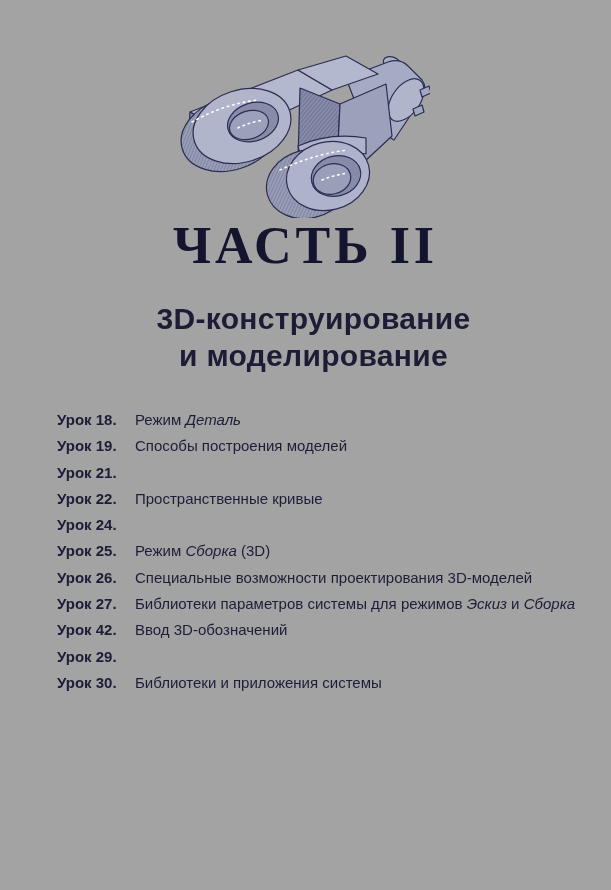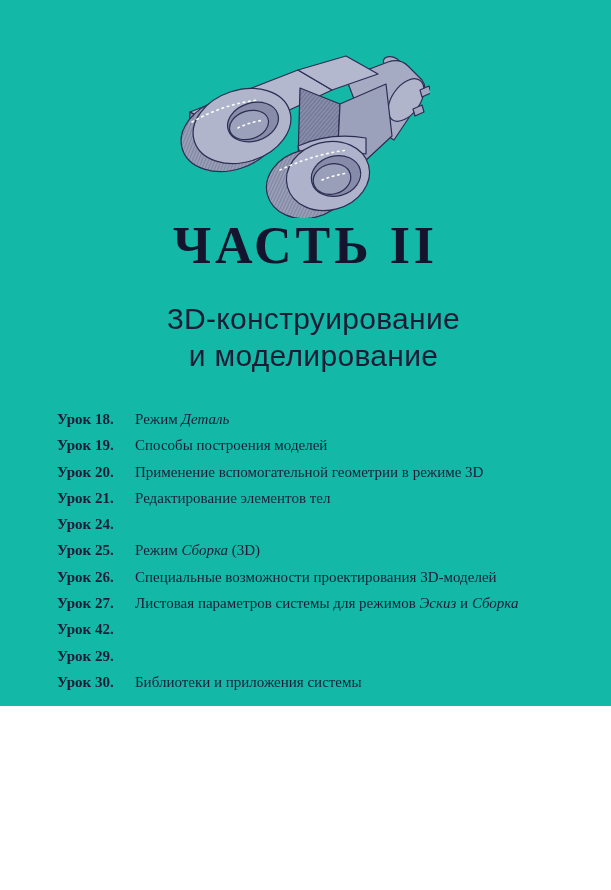--- a/index.html
+++ b/index.html
@@ -1,20 +1,20 @@
 <!DOCTYPE html>
 <html><head>
 <meta charset="utf-8">
 <style>
   html, body { margin: 0; padding: 0; background: #ffffff; }
   .page {
     position: relative;
     width: 611px;
-    height: 706px;
-    background: #14b8a6;
+    height: 890px;
+    background: #a3a3a3;
     overflow: hidden;
     font-family: "Liberation Sans", sans-serif;
     color: #1c1c36;
   }
   figure.model {
     margin: 48px 0 0 150px;
     padding: 0;
     width: 280px;
     height: 170px;
   }
@@ -25,29 +25,28 @@
     font-weight: 700;
     font-size: 52px;
     line-height: 52px;
     letter-spacing: 4px;
     color: #14142e;
   }
   .section-title {
     margin: 28px 0 0 16px;
     text-align: center;
     font-size: 30px;
-    font-weight: 400;
+    font-weight: 700;
     line-height: 37px;
     color: #1c1c36;
     letter-spacing: 0.3px;
   }
   .section-title span { display: block; }
   .lessons {
     margin: 38px 0 0 57px;
-    font-family: Liberation Serif, serif;
   }
   .lesson-row {
     display: flex;
     align-items: baseline;
     font-size: 15px;
     line-height: 15px;
     margin-bottom: 11.3px;
     white-space: nowrap;
     color: #1d1d38;
   }
@@ -122,53 +121,53 @@
   <div class="lesson-row">
     <span class="lesson-num">Урок 18.</span>
     <span class="lesson-title"><span>Режим </span><i>Деталь</i></span>
   </div>
 
   <div class="lesson-row">
     <span class="lesson-num">Урок 19.</span>
     <span class="lesson-title"><span>Способы построения моделей</span></span>
   </div>
 
+
   <div class="lesson-row">
-    <span class="lesson-num">Урок 20.</span>
-    <span class="lesson-title"><span>Применение вспомогательной геометрии в режиме 3D</span></span>
+    <span class="lesson-num">Урок 21.</span>
   </div>
 
   <div class="lesson-row">
-    <span class="lesson-num">Урок 21.</span>
-    <span class="lesson-title"><span>Редактирование элементов тел</span></span>
+    <span class="lesson-num">Урок 22.</span>
+    <span class="lesson-title"><span>Пространственные кривые</span></span>
   </div>
-
 
 
   <div class="lesson-row">
     <span class="lesson-num">Урок 24.</span>
   </div>
 
   <div class="lesson-row">
     <span class="lesson-num">Урок 25.</span>
     <span class="lesson-title"><span>Режим </span><i>Сборка</i><span> (3D)</span></span>
   </div>
 
   <div class="lesson-row">
     <span class="lesson-num">Урок 26.</span>
     <span class="lesson-title"><span>Специальные возможности проектирования 3D-моделей</span></span>
   </div>
 
   <div class="lesson-row">
     <span class="lesson-num">Урок 27.</span>
-    <span class="lesson-title"><span>Листовая параметров системы для режимов </span><i>Эскиз</i><span> и </span><i>Сборка</i></span>
+    <span class="lesson-title"><span>Библиотеки параметров системы для режимов </span><i>Эскиз</i><span> и </span><i>Сборка</i></span>
   </div>
 
   <div class="lesson-row">
     <span class="lesson-num">Урок 42.</span>
+    <span class="lesson-title"><span>Ввод 3D-обозначений</span></span>
   </div>
 
   <div class="lesson-row">
     <span class="lesson-num">Урок 29.</span>
   </div>
 
   <div class="lesson-row">
     <span class="lesson-num">Урок 30.</span>
     <span class="lesson-title"><span>Библиотеки и приложения системы</span></span>
   </div>

